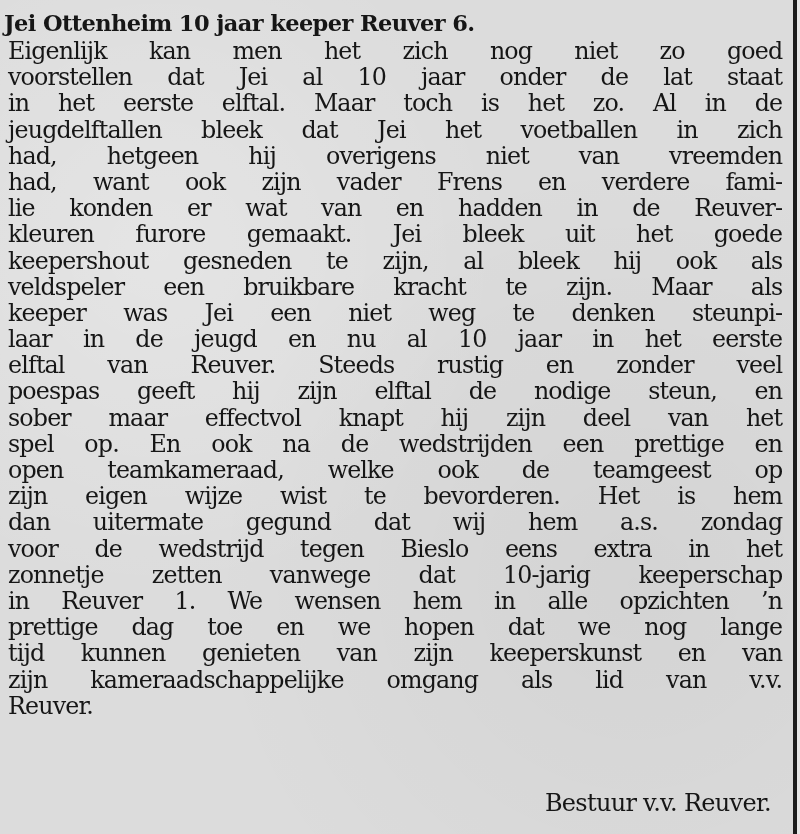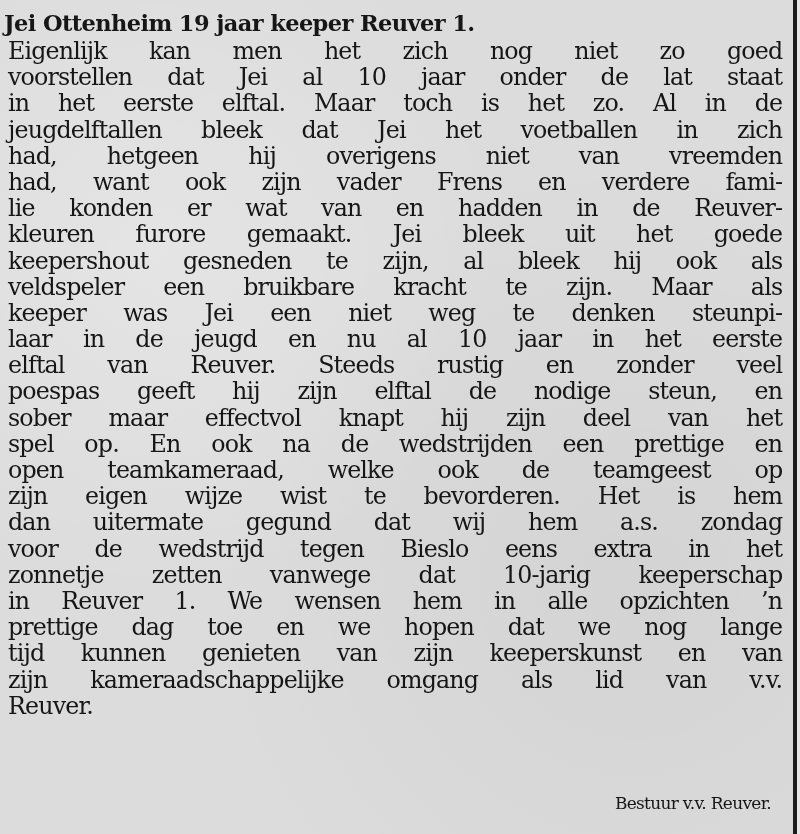--- a/index.html
+++ b/index.html
@@ -76,32 +76,32 @@
       color: #161616;
     }
     .line.last {
       text-align-last: left;
     }
     .signature {
       position: absolute;
       right: 22px;
       top: 788px;
       font-family: "DejaVu Serif", serif;
-      font-size: 17px;
+      font-size: 24px;
       letter-spacing: -0.7px;
       line-height: 30px;
       white-space: nowrap;
       color: #161616;
     }
   </style>
 </head>
 <body>
 
 <div class="paper">
-  <div class="headline">Jei Ottenheim 19 jaar keeper Reuver 1.</div>
+  <div class="headline">Jei Ottenheim 10 jaar keeper Reuver 6.</div>
 
   <div class="body-text">
     <span class="line">Eigenlijk kan men het zich nog niet zo goed</span>
     <span class="line">voorstellen dat Jei al 10 jaar onder de lat staat</span>
     <span class="line">in het eerste elftal. Maar toch is het zo. Al in de</span>
     <span class="line">jeugdelftallen bleek dat Jei het voetballen in zich</span>
     <span class="line">had, hetgeen hij overigens niet van vreemden</span>
     <span class="line">had, want ook zijn vader Frens en verdere fami-</span>
     <span class="line">lie konden er wat van en hadden in de Reuver-</span>
     <span class="line">kleuren furore gemaakt. Jei bleek uit het goede</span>

